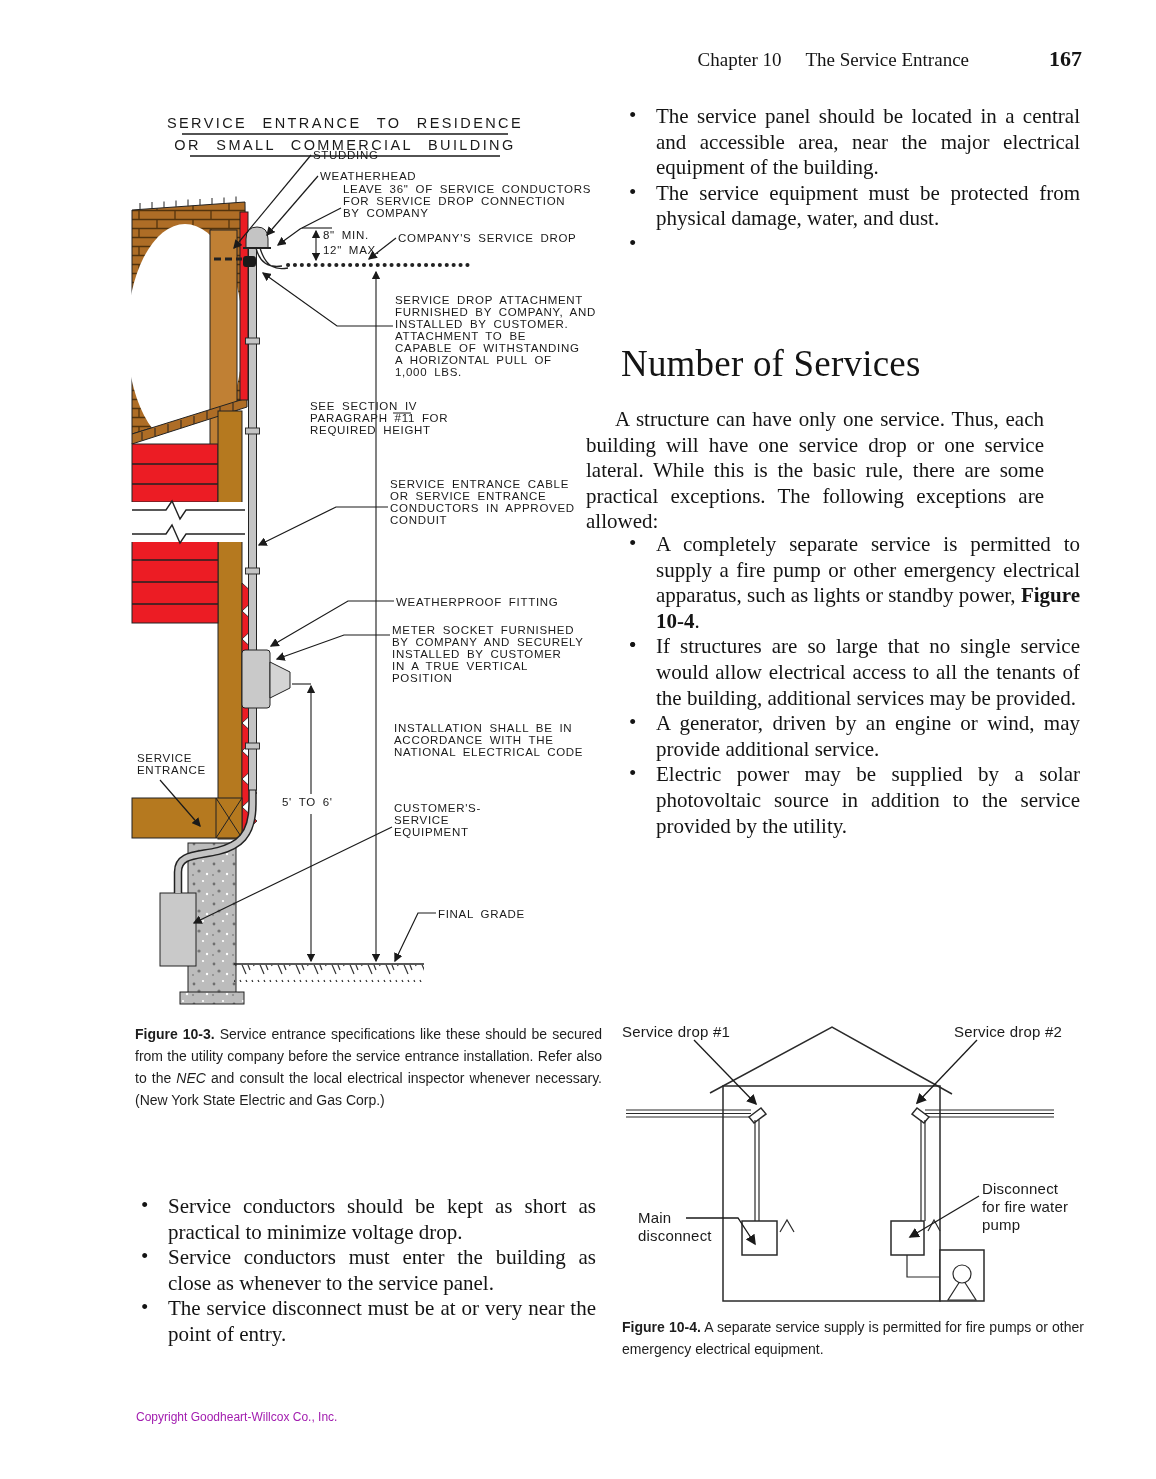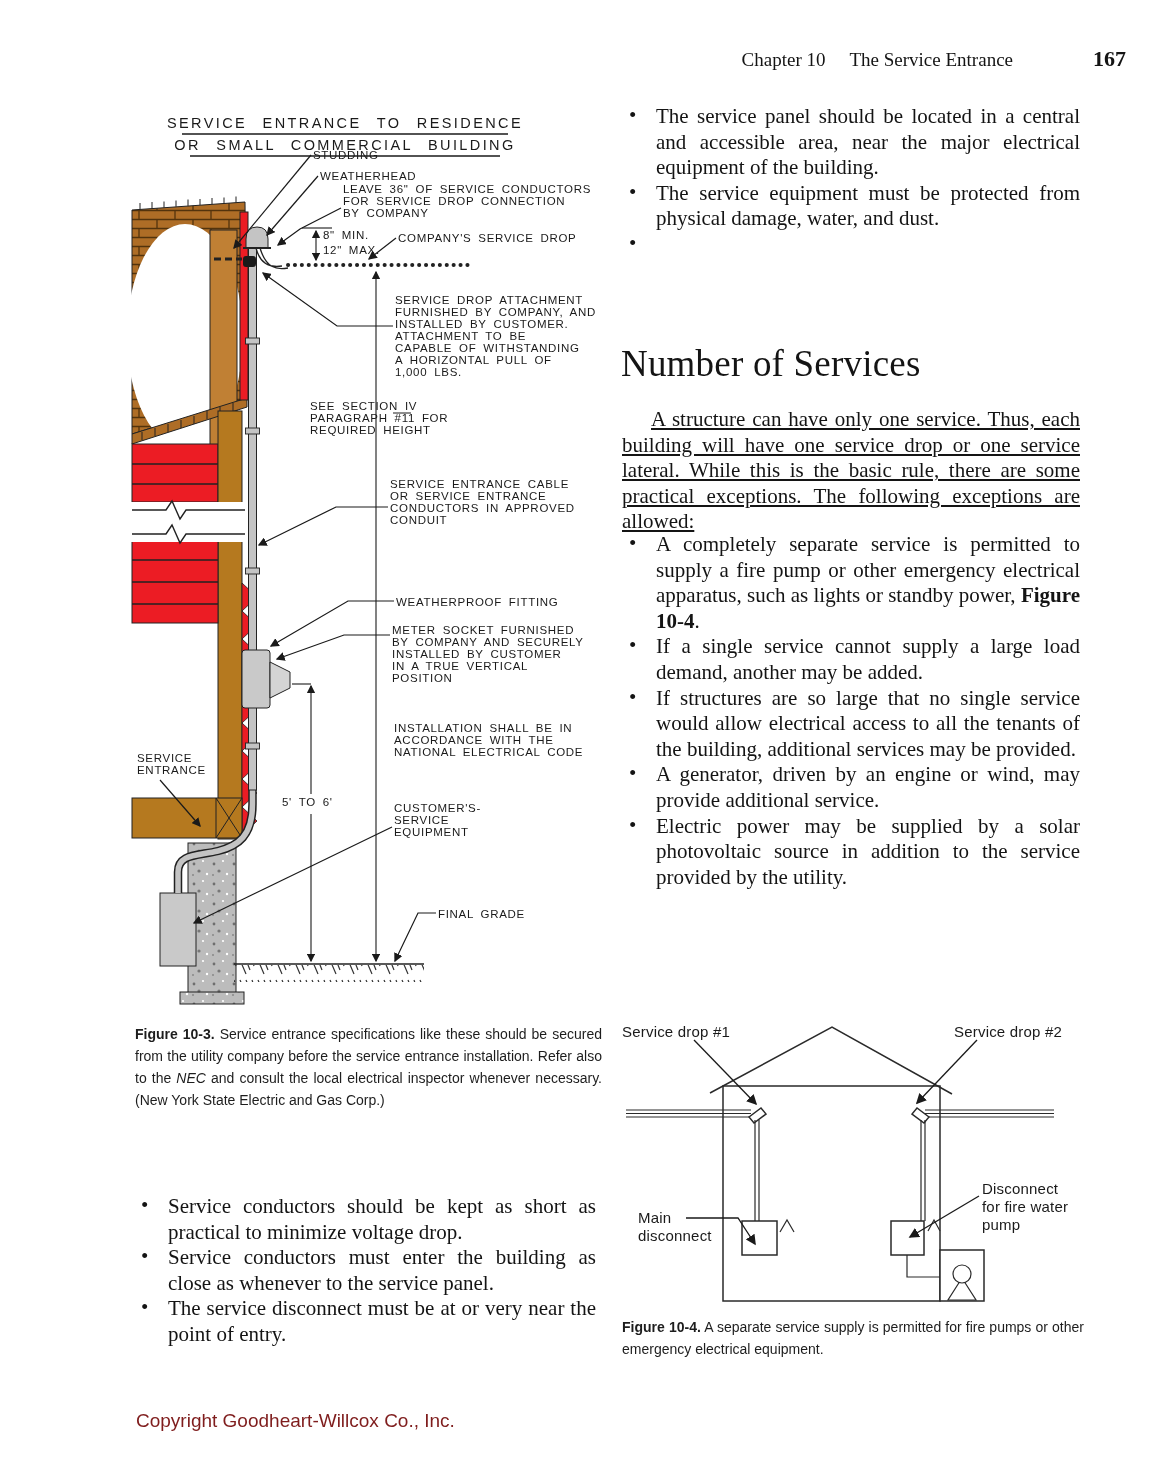--- a/index.html
+++ b/index.html
@@ -1,32 +1,32 @@
 <!DOCTYPE html>
 <html><head>
 <meta charset="utf-8">
 <style>
   html,body{margin:0;padding:0;background:#e8e8e8;}
   .page{position:relative;width:1156px;height:1479px;background:#ffffff;margin:0 auto;
         font-family:"Liberation Serif",serif;color:#141414;overflow:hidden;}
   .running-head{position:absolute;top:46px;left:0;width:1082px;display:flex;
-        justify-content:flex-end;align-items:baseline;gap:80px;font-size:19px;padding-left:44px;}
+        justify-content:flex-end;align-items:baseline;gap:80px;font-size:19px;}
   .running-head .chapter{margin-right:24px;}
   .running-head .pagenum{font-weight:bold;font-size:22px;}
   .body-text{font-size:21px;line-height:25.6px;text-align:justify;}
   ul.blist{list-style:none;margin:0;padding:0;}
   ul.blist li{position:relative;padding-left:34px;text-align:justify;}
   ul.blist .marker{position:absolute;left:7px;top:-1px;}
   .abs{position:absolute;}
   h1.sect{margin:0;font-size:37px;font-weight:400;line-height:40px;letter-spacing:0.2px;}
   .para{text-indent:29px;margin:0;}
   .caption{font-family:"Liberation Sans",sans-serif;font-size:14px;line-height:22px;
         text-align:justify;color:#1d1d1d;}
   .caption b{font-weight:bold;}
-  .footer{font-family:"Liberation Sans",sans-serif;font-size:19px;color:#7f1d1d;}
+  .footer{font-family:"Liberation Sans",sans-serif;font-size:12px;color:#a21caf;}
   svg .dlab{font-family:"Liberation Sans",sans-serif;font-size:11.5px;letter-spacing:0.7px;
         word-spacing:3px;fill:#1a1a1a;}
   svg .dtitle{font-family:"Liberation Sans",sans-serif;font-size:14.5px;letter-spacing:2.4px;
         word-spacing:9px;fill:#1a1a1a;}
   svg .flab{font-family:"Liberation Sans",sans-serif;font-size:15px;fill:#1a1a1a;
         letter-spacing:0.2px;}
   svg .ldr{stroke:#1a1a1a;stroke-width:1.2;fill:none;}
   svg .dim{stroke:#1a1a1a;stroke-width:1.1;fill:none;}
   svg .ol{stroke:#222;stroke-width:1;}
 </style>
@@ -201,25 +201,25 @@
   <div class="abs footer" style="left:136px;top:1410px;">Copyright Goodheart-Willcox Co., Inc.</div>
 
   <ul class="blist body-text abs" style="left:622px;top:104px;width:458px;">
     <li><span class="marker">•</span><span>The service panel should be located in a central and accessible area, near the major electrical equipment of the building.</span></li>
     <li><span class="marker">•</span><span>The service equipment must be protected from physical damage, water, and dust.</span></li>
     <li><span class="marker">•</span></li>
   </ul>
 
   <h1 class="sect abs" style="left:621px;top:344px;">Number of Services</h1>
 
-  <p class="para body-text abs" style="left:622px;top:407px;width:458px;text-decoration:underline;">A structure can have only one service. Thus, each building will have one service drop or one service lateral. While this is the basic rule, there are some practical exceptions. The following exceptions are allowed:</p>
+  <p class="para body-text abs" style="left:586px;top:407px;width:458px;">A structure can have only one service. Thus, each building will have one service drop or one service lateral. While this is the basic rule, there are some practical exceptions. The following exceptions are allowed:</p>
 
   <ul class="blist body-text abs" style="left:622px;top:532px;width:458px;">
     <li><span class="marker">•</span><span><span>A completely separate service is permitted to supply a fire pump or other emergency electrical apparatus, such as lights or standby power, </span><b>Figure 10-4</b><span>.</span></span></li>
-    <li><span class="marker">•</span><span>If a single service cannot supply a large load demand, another may be added.</span></li>
+    <li><span class="marker">•</span></li>
     <li><span class="marker">•</span><span>If structures are so large that no single service would allow electrical access to all the tenants of the building, additional services may be provided.</span></li>
     <li><span class="marker">•</span><span>A generator, driven by an engine or wind, may provide additional service.</span></li>
     <li><span class="marker">•</span><span>Electric power may be supplied by a solar photovoltaic source in addition to the service provided by the utility.</span></li>
   </ul>
 
   <svg class="abs" style="left:618px;top:1013px;" width="470" height="298" viewBox="0 0 470 298">
     <defs>
       <marker id="ah2" viewBox="0 0 10 10" refX="8.5" refY="5" markerWidth="8" markerHeight="8" orient="auto-start-reverse">
         <path d="M0,0L10,5L0,10z" fill="#1a1a1a"></path>
       </marker>

